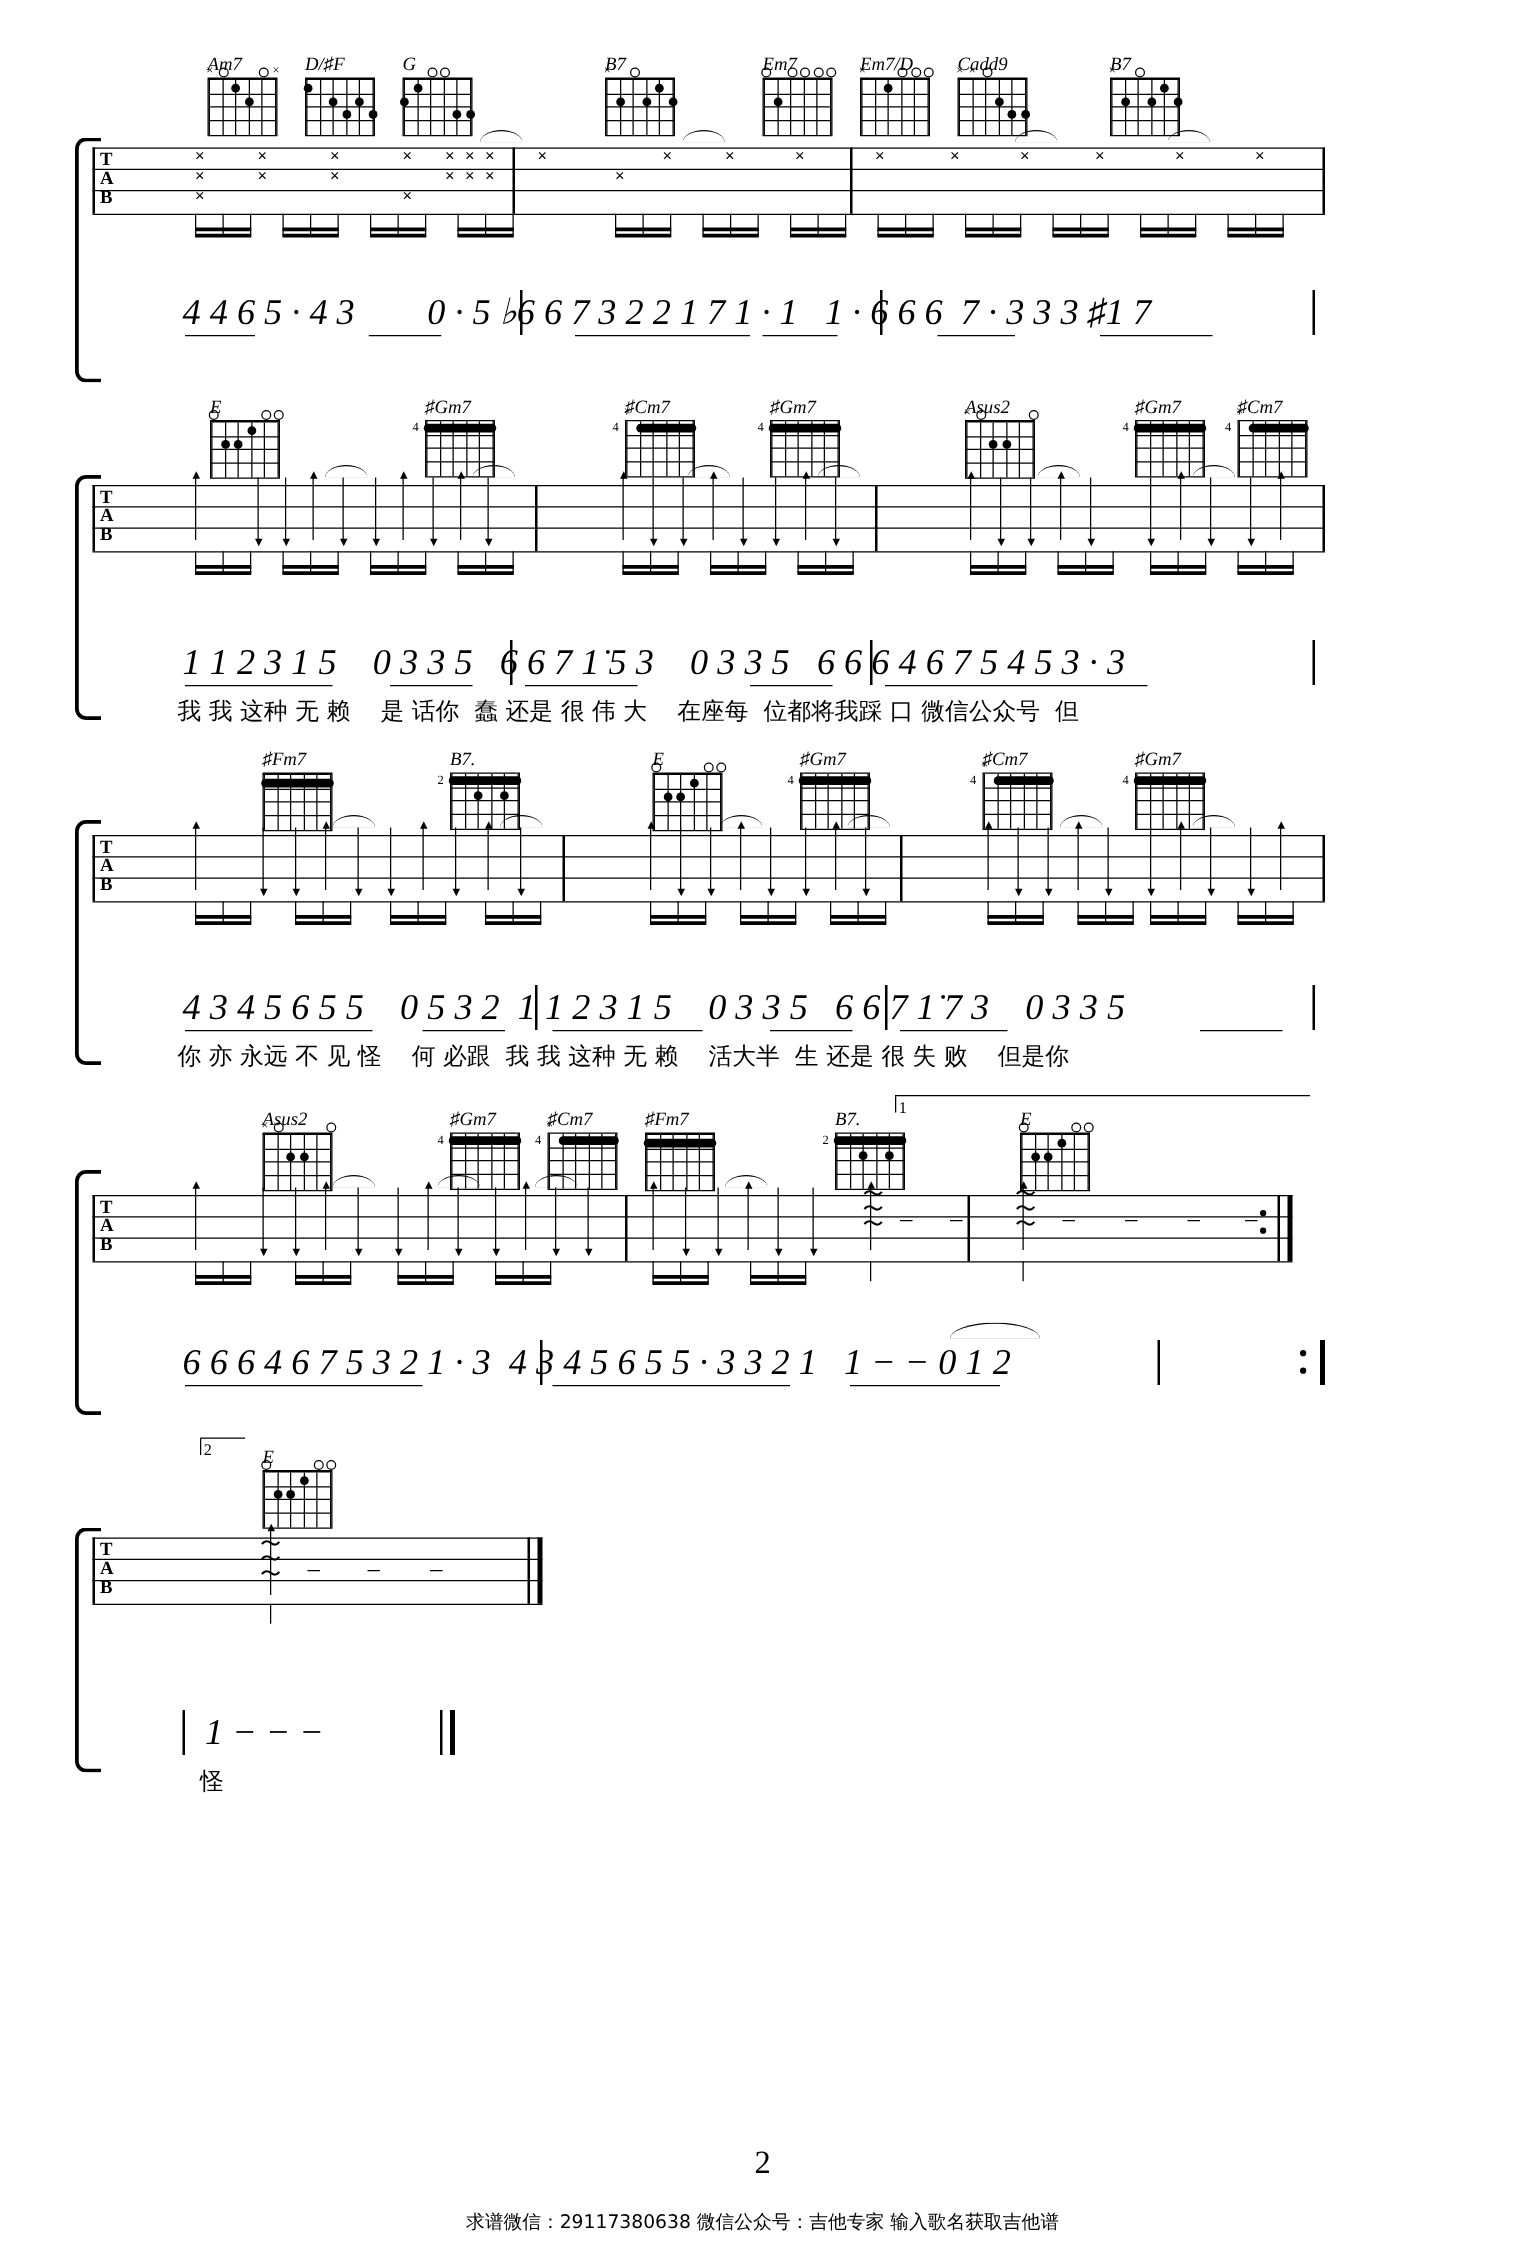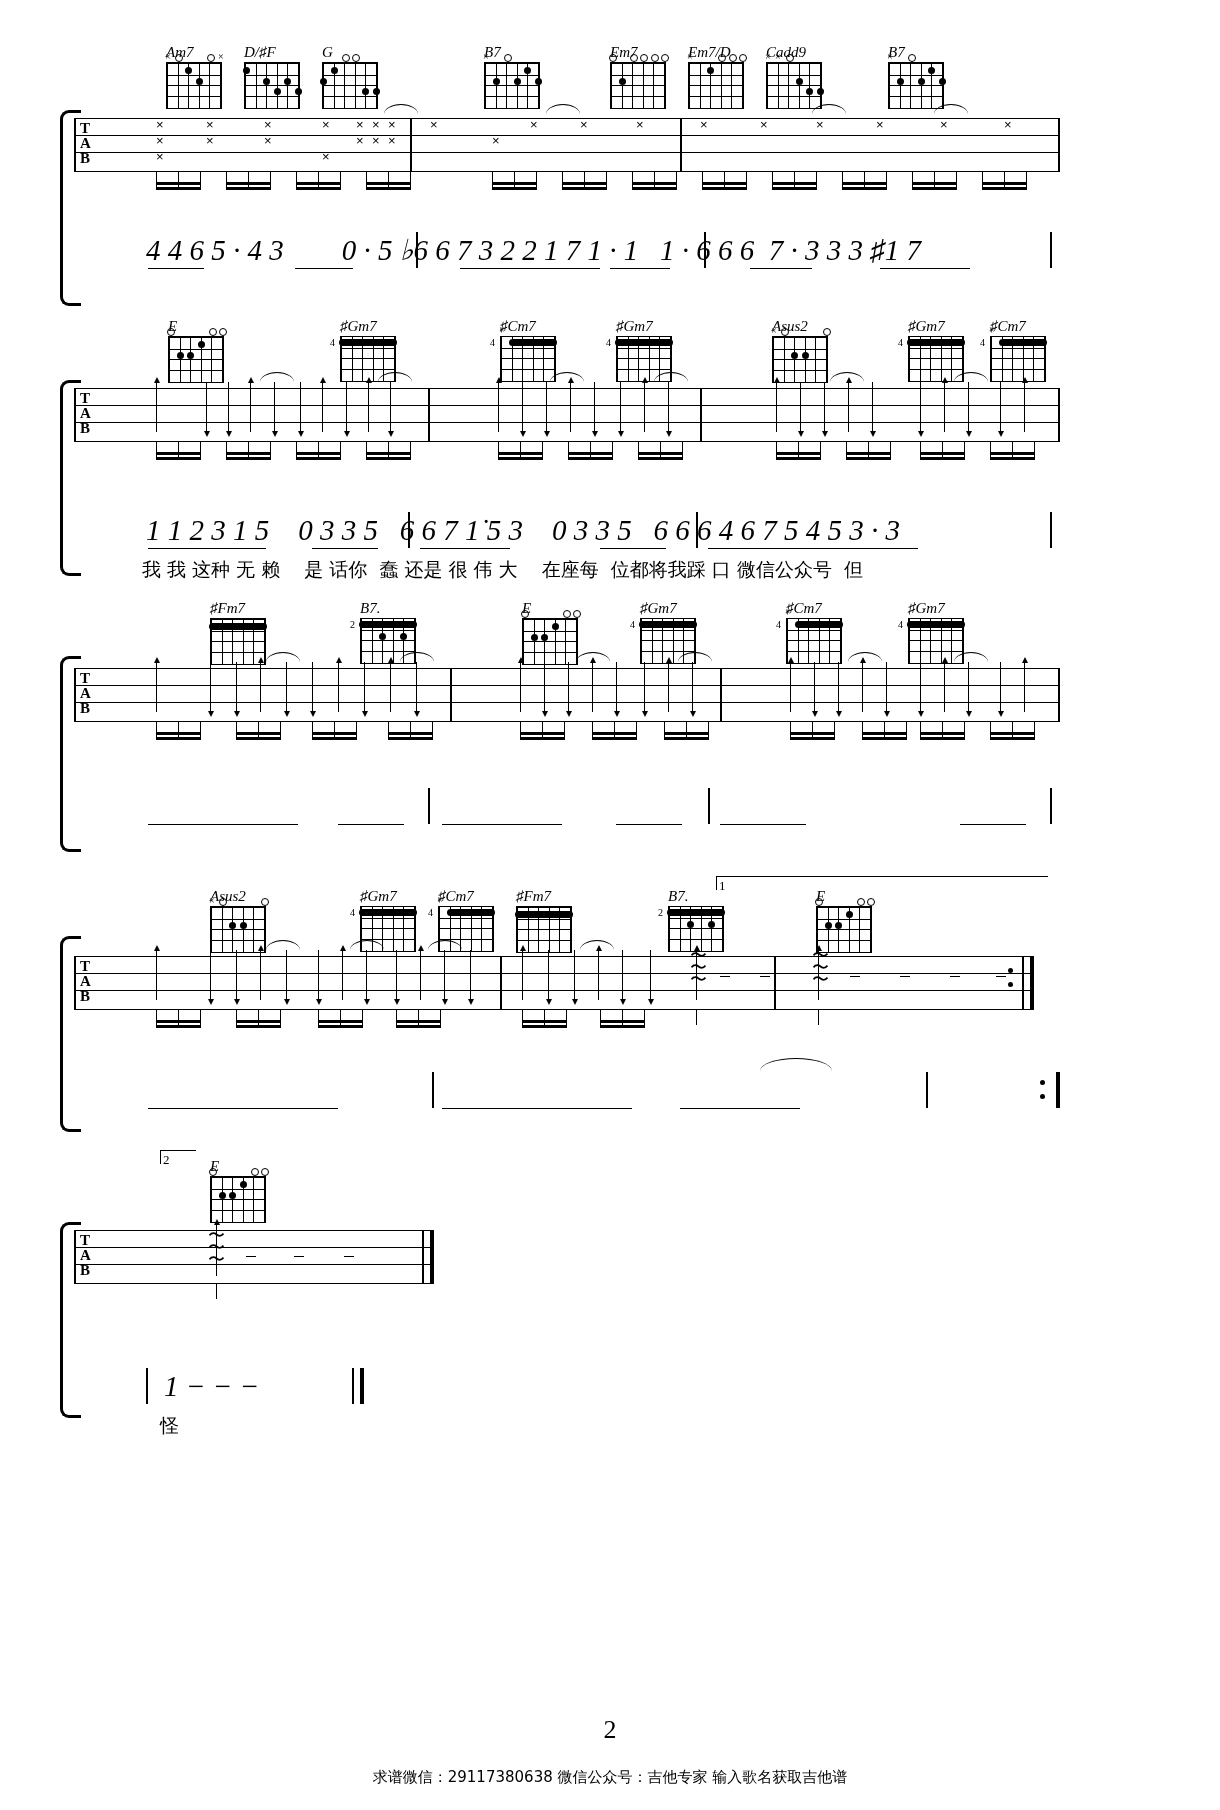--- a/index.html
+++ b/index.html
@@ -902,20 +902,22 @@
         <div class="beam" style="left:0;top:11px;width:45px"></div>
     </div>
     <div class="beamgrp" style="left:930px;top:125px;">
       <div class="stem" style="left:0;height:18px"></div>
         <div class="stem" style="left:22px;height:18px"></div>
         <div class="stem" style="left:44px;height:18px"></div>
       <div class="beam" style="left:0;top:16px;width:45px"></div>
         <div class="beam" style="left:0;top:11px;width:45px"></div>
     </div>
 
+    <div class="jp" style="left:86px;top:196px;">4 3 4 5 6 5 5    0 5 3 2  1 1 2 3 1 5    0 3 3 5   6 6 7 1̇ 7 3    0 3 3 5</div>
+    <div class="ly" style="left:82px;top:240px;">你 亦 永远 不 见 怪    何 必跟  我 我 这种 无 赖    活大半  生 还是 很 失 败    但是你</div>
     <div class="jpbar" style="left:368px;top:192px;height:36px;"></div>
     <div class="jpbar" style="left:648px;top:192px;height:36px;"></div>
     <div class="jpbar" style="left:990px;top:192px;height:36px;"></div>
     <div class="underline" style="left:88px;top:228px;width:150px;"></div>
     <div class="underline" style="left:278px;top:228px;width:66px;"></div>
     <div class="underline" style="left:382px;top:228px;width:120px;"></div>
     <div class="underline" style="left:556px;top:228px;width:66px;"></div>
     <div class="underline" style="left:660px;top:228px;width:86px;"></div>
     <div class="underline" style="left:900px;top:228px;width:66px;"></div>
   </div>
@@ -1135,20 +1137,21 @@
         <div class="beam" style="left:0;top:11px;width:45px"></div>
     </div>
     <div class="beamgrp" style="left:540px;top:133px;">
       <div class="stem" style="left:0;height:18px"></div>
         <div class="stem" style="left:22px;height:18px"></div>
         <div class="stem" style="left:44px;height:18px"></div>
       <div class="beam" style="left:0;top:16px;width:45px"></div>
         <div class="beam" style="left:0;top:11px;width:45px"></div>
     </div>
 
+    <div class="jp" style="left:86px;top:200px;">6 6 6 4 6 7 5 3 2 1 · 3  4 3 4 5 6 5 5 · 3 3 2 1   1 − − 0 1 2</div>
     <div class="jpbar" style="left:372px;top:196px;height:36px;"></div>
     <div class="jpbar" style="left:866px;top:196px;height:36px;"></div>
     <div class="barline thick" style="left:996px;top:196px;height:36px;"></div>
     <div class="repeatdots" style="left:980px;top:204px;">
         <i></i>
         <i></i>
       </div>
     <div class="underline" style="left:88px;top:232px;width:190px;"></div>
     <div class="underline" style="left:382px;top:232px;width:190px;"></div>
     <div class="underline" style="left:620px;top:232px;width:120px;"></div>

